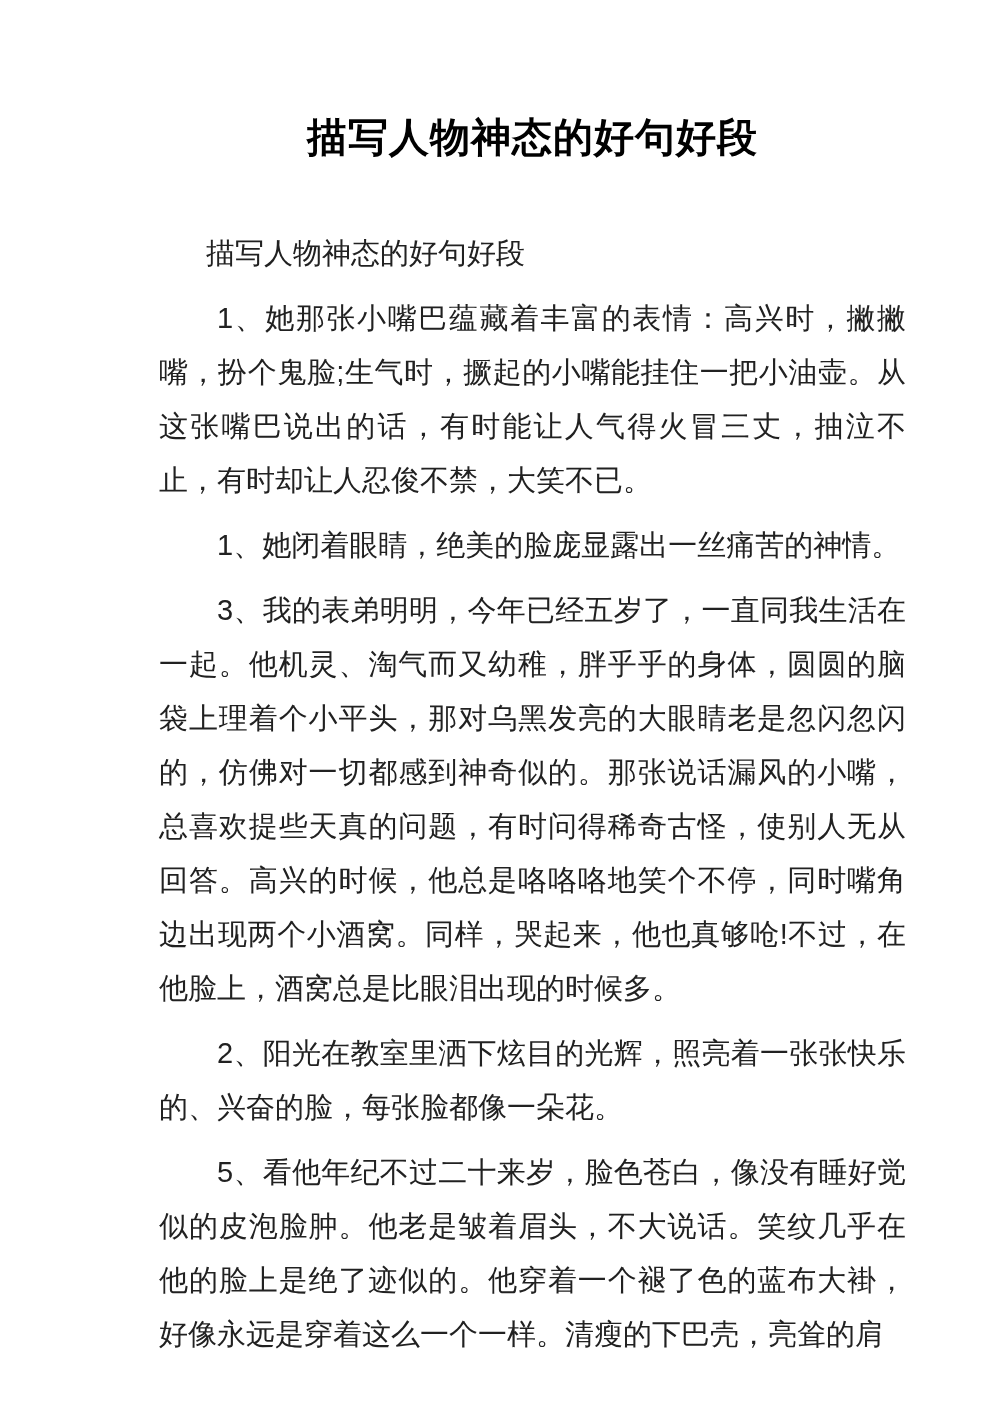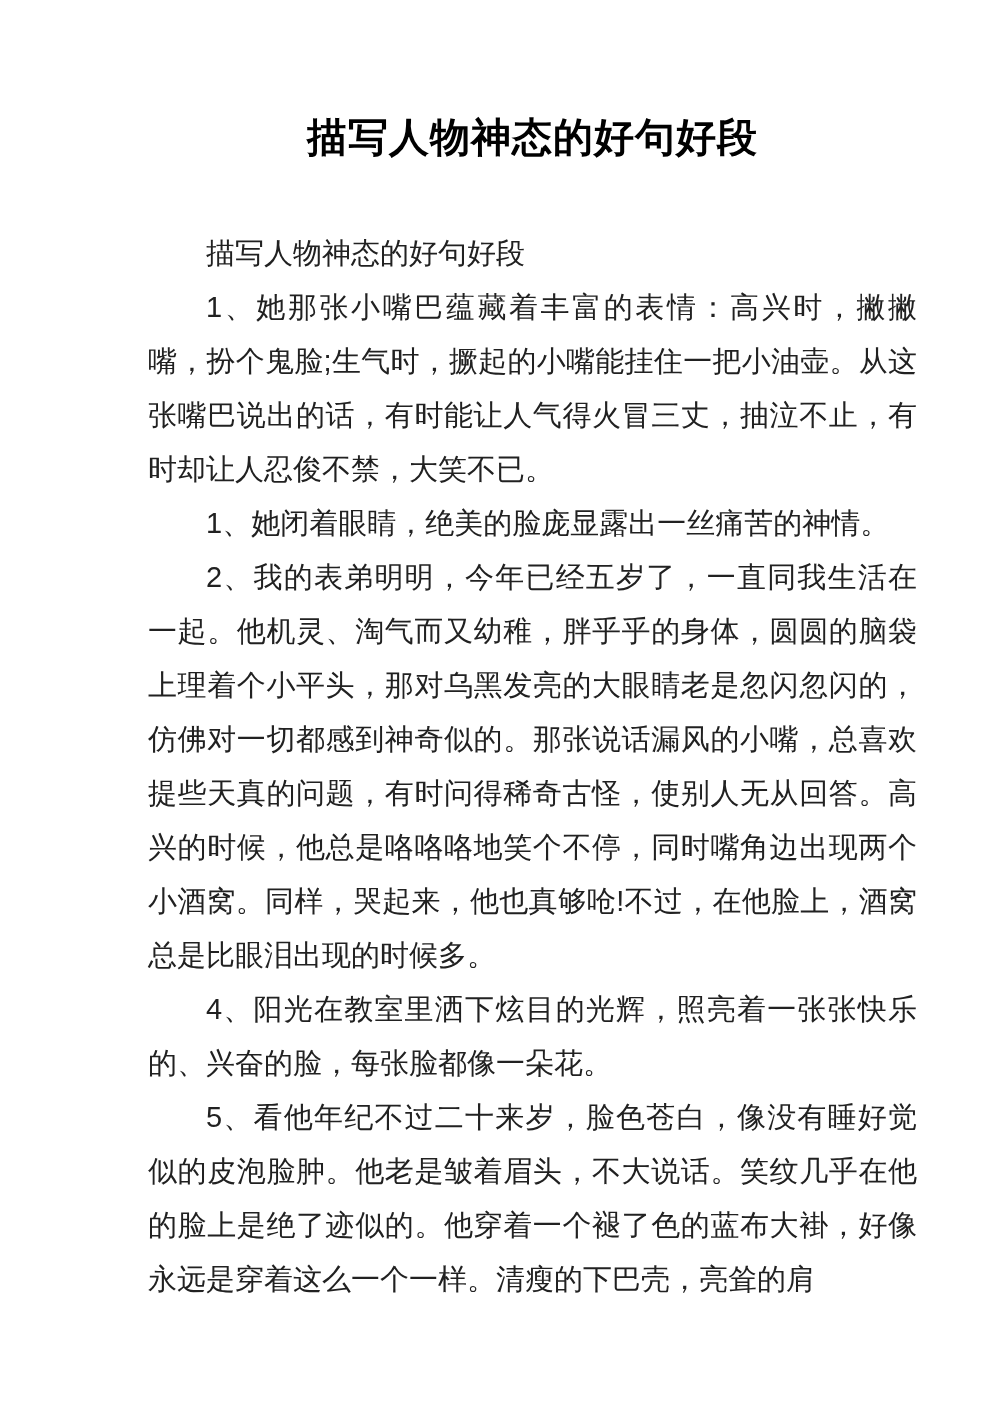--- a/index.html
+++ b/index.html
@@ -38,36 +38,36 @@
     color: #212121;
     text-align: justify;
     text-justify: inter-ideograph;
   }
   .doc-subtitle {
     margin: 0;
     text-indent: 2em;
     font-weight: 400;
   }
   .para {
-    margin: 0;
+    margin: 11px;
     text-indent: 2em;
   }
 </style>
 </head>
 <body>
 
 <div class="page">
   <h1 class="doc-title">描写人物神态的好句好段</h1>
 
   <div class="doc-body">
     <p class="doc-subtitle">描写人物神态的好句好段</p>
 
     <p class="para">1、她那张小嘴巴蕴藏着丰富的表情：高兴时，撇撇嘴，扮个鬼脸;生气时，撅起的小嘴能挂住一把小油壶。从这张嘴巴说出的话，有时能让人气得火冒三丈，抽泣不止，有时却让人忍俊不禁，大笑不已。</p>
 
     <p class="para">1、她闭着眼睛，绝美的脸庞显露出一丝痛苦的神情。</p>
 
-    <p class="para">2、我的表弟明明，今年已经五岁了，一直同我生活在一起。他机灵、淘气而又幼稚，胖乎乎的身体，圆圆的脑袋上理着个小平头，那对乌黑发亮的大眼睛老是忽闪忽闪的，仿佛对一切都感到神奇似的。那张说话漏风的小嘴，总喜欢提些天真的问题，有时问得稀奇古怪，使别人无从回答。高兴的时候，他总是咯咯咯地笑个不停，同时嘴角边出现两个小酒窝。同样，哭起来，他也真够呛!不过，在他脸上，酒窝总是比眼泪出现的时候多。</p>
+    <p class="para">3、我的表弟明明，今年已经五岁了，一直同我生活在一起。他机灵、淘气而又幼稚，胖乎乎的身体，圆圆的脑袋上理着个小平头，那对乌黑发亮的大眼睛老是忽闪忽闪的，仿佛对一切都感到神奇似的。那张说话漏风的小嘴，总喜欢提些天真的问题，有时问得稀奇古怪，使别人无从回答。高兴的时候，他总是咯咯咯地笑个不停，同时嘴角边出现两个小酒窝。同样，哭起来，他也真够呛!不过，在他脸上，酒窝总是比眼泪出现的时候多。</p>
 
-    <p class="para">4、阳光在教室里洒下炫目的光辉，照亮着一张张快乐的、兴奋的脸，每张脸都像一朵花。</p>
+    <p class="para">2、阳光在教室里洒下炫目的光辉，照亮着一张张快乐的、兴奋的脸，每张脸都像一朵花。</p>
 
     <p class="para">5、看他年纪不过二十来岁，脸色苍白，像没有睡好觉似的皮泡脸肿。他老是皱着眉头，不大说话。笑纹几乎在他的脸上是绝了迹似的。他穿着一个褪了色的蓝布大褂，好像永远是穿着这么一个一样。清瘦的下巴壳，亮耸的肩</p>
   </div>
 </div>
 
 </body></html>

